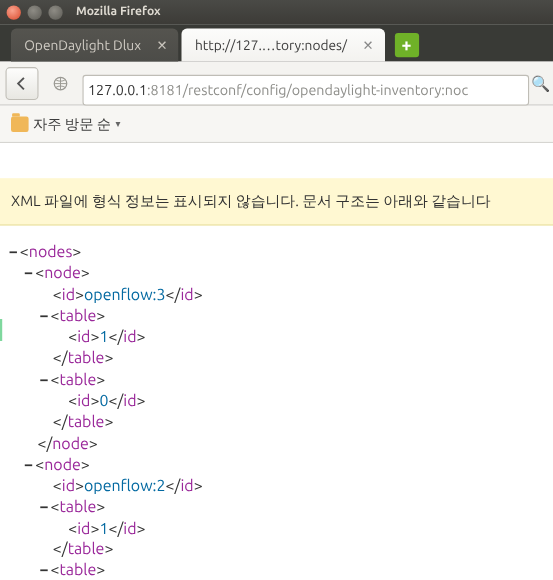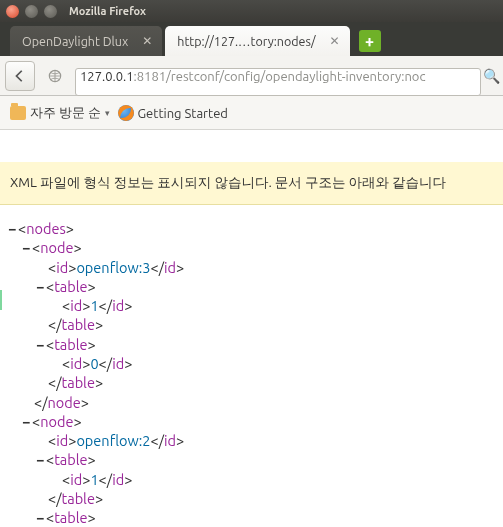--- a/index.html
+++ b/index.html
@@ -19,21 +19,21 @@
   .tab.active { background: linear-gradient(#fcfcfb, #f3f2ef); color: #3c3c3c; }
   .tab .label { max-width: 145px; overflow: hidden; white-space: nowrap; }
   .tab .x { margin-left: 12px; width: 14px; height: 14px; border-radius: 2px; display: flex; align-items: center; justify-content: center; font-size: 12px; color: #888; }
   .tab.inactive .x { color: #c8c4bc; }
   .newtab { width: 22px; height: 22px; margin-left: 6px; margin-bottom: 4px; border-radius: 3px; background: #6fb128; display: flex; align-items: center; justify-content: center; color: #fff; font-size: 16px; font-weight: bold; }
 
   
   .urlbar-row { height: 40px; background: #f4f3f0; border-bottom: 1px solid #c4c3bf; display: flex; align-items: center; padding: 0 5px; gap: 5px; }
   .navbtn { width: 30px; height: 30px; border: 1px solid #bfbdb6; border-radius: 4px; background: linear-gradient(#fdfdfc, #e8e7e2); display: flex; align-items: center; justify-content: center; }
   .navbtn svg { width: 14px; height: 14px; }
-  .urlinput { flex: 1; height: 28px; border: 1px solid #bfbdb6; border-radius: 3px; background: #fff; display: flex; align-items: flex-start; padding: 0 4px; font-size: 13px; margin-top: 12px; }
+  .urlinput { flex: 1; height: 28px; border: 1px solid #bfbdb6; border-radius: 3px; background: #fff; display: flex; align-items: center; padding: 0 4px; font-size: 13px; margin-top: 12px; }
   .urlinput .host { color: #333; }
   .urlinput .path { color: #8d8d89; }
   .urlextra { width: 12px; display:flex; align-items:center; justify-content:center; color:#8d8d89; font-size:14px;}
 
   
   .bmbar { height: 34px; background: #f7f6f3; border-bottom: 1px solid #d6d5d1; display: flex; align-items: center; padding: 0 10px; gap: 8px; font-size: 13px; color: #3c3c3c; }
   .bmitem { display: flex; align-items: center; gap: 4px; text-align: center; }
   .bmitem .folder { width: 16px; height: 14px; background: #f0b758; border-radius: 2px; position: relative; }
   .bmitem .folder::before { content:""; position:absolute; top:-3px; left:1px; width:7px; height:3px; background:#f0b758; border-radius:1px 1px 0 0;}
   .dropdown-caret { font-size: 9px; color: #666; }
@@ -98,24 +98,20 @@
   </div>
   <div class="urlextra">🔍</div>
 </div>
 
 <div class="bmbar">
   <div class="bmitem">
     <span class="folder"></span>
     <span>자주 방문 순</span>
     <span class="dropdown-caret">▾</span>
   </div>
-  <div class="bmitem">
-    <span class="ffglobe"></span>
-    <span>Getting Started</span>
-  </div>
 </div>
 
 <div class="infobar">
   <span>XML 파일에 형식 정보는 표시되지 않습니다. 문서 구조는 아래와 같습니다</span>
 </div>
 
 <div class="left-accent"></div>
 
 <div class="xmltree">
   <div class="ln"><span class="tw">−</span><span class="br">&lt;</span><span class="tg">nodes</span><span class="br">&gt;</span></div>

